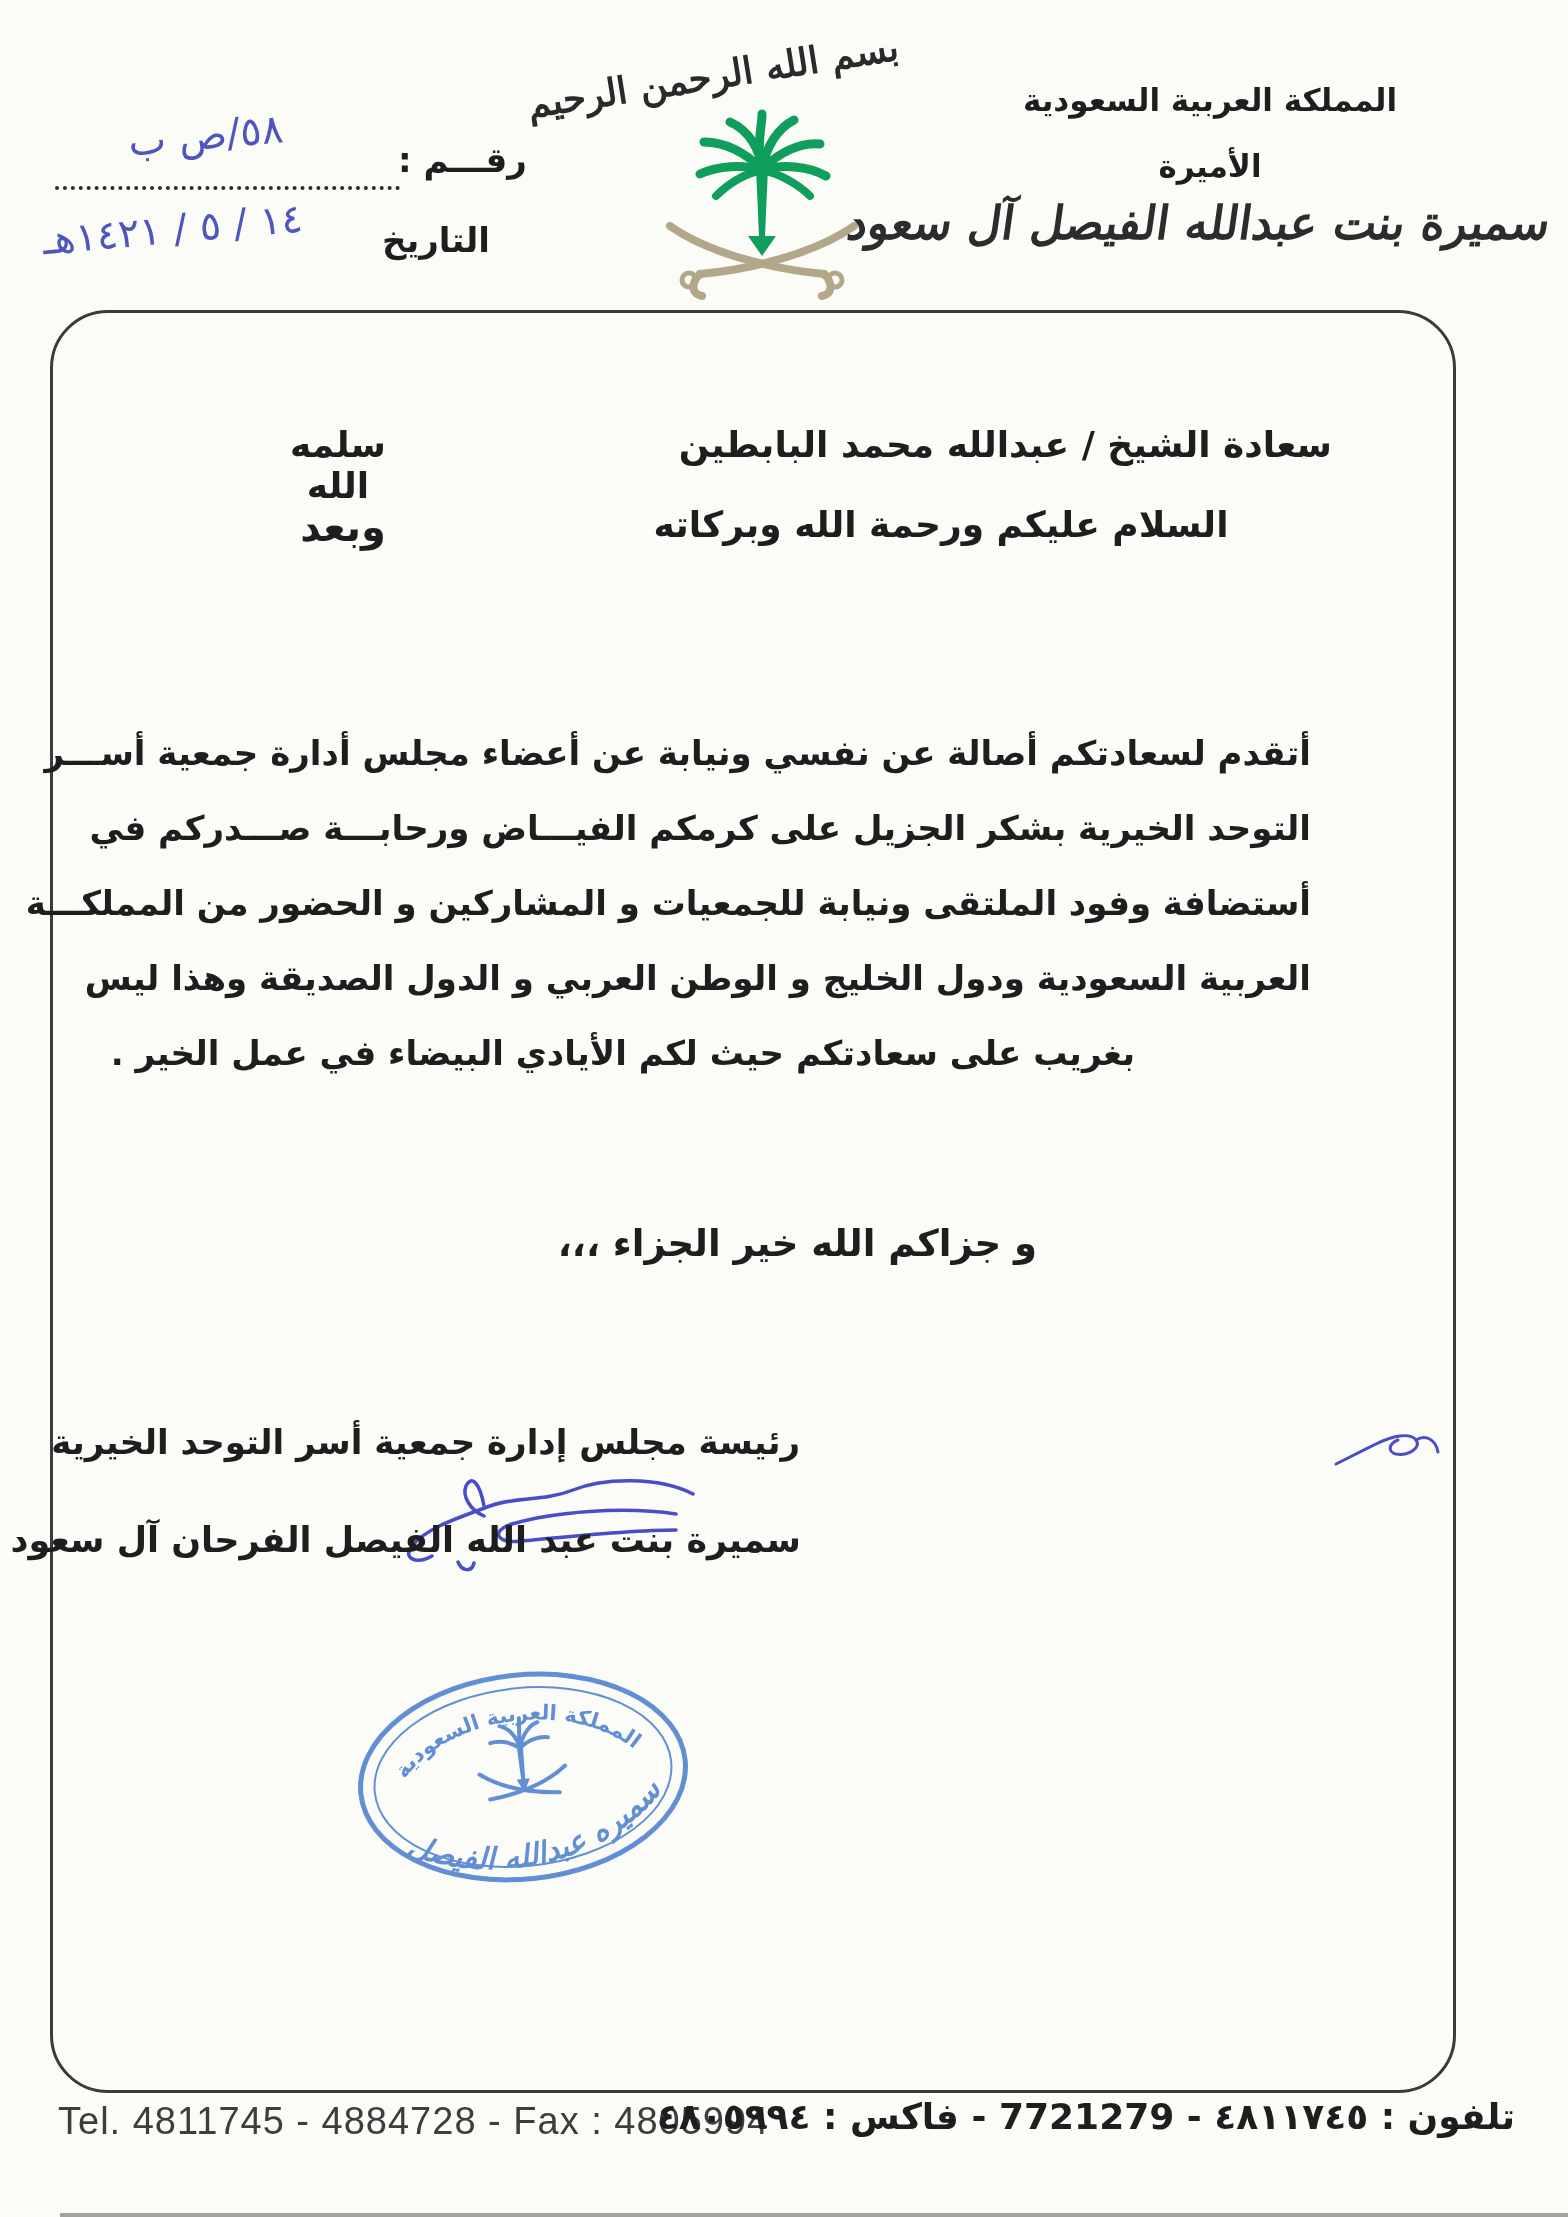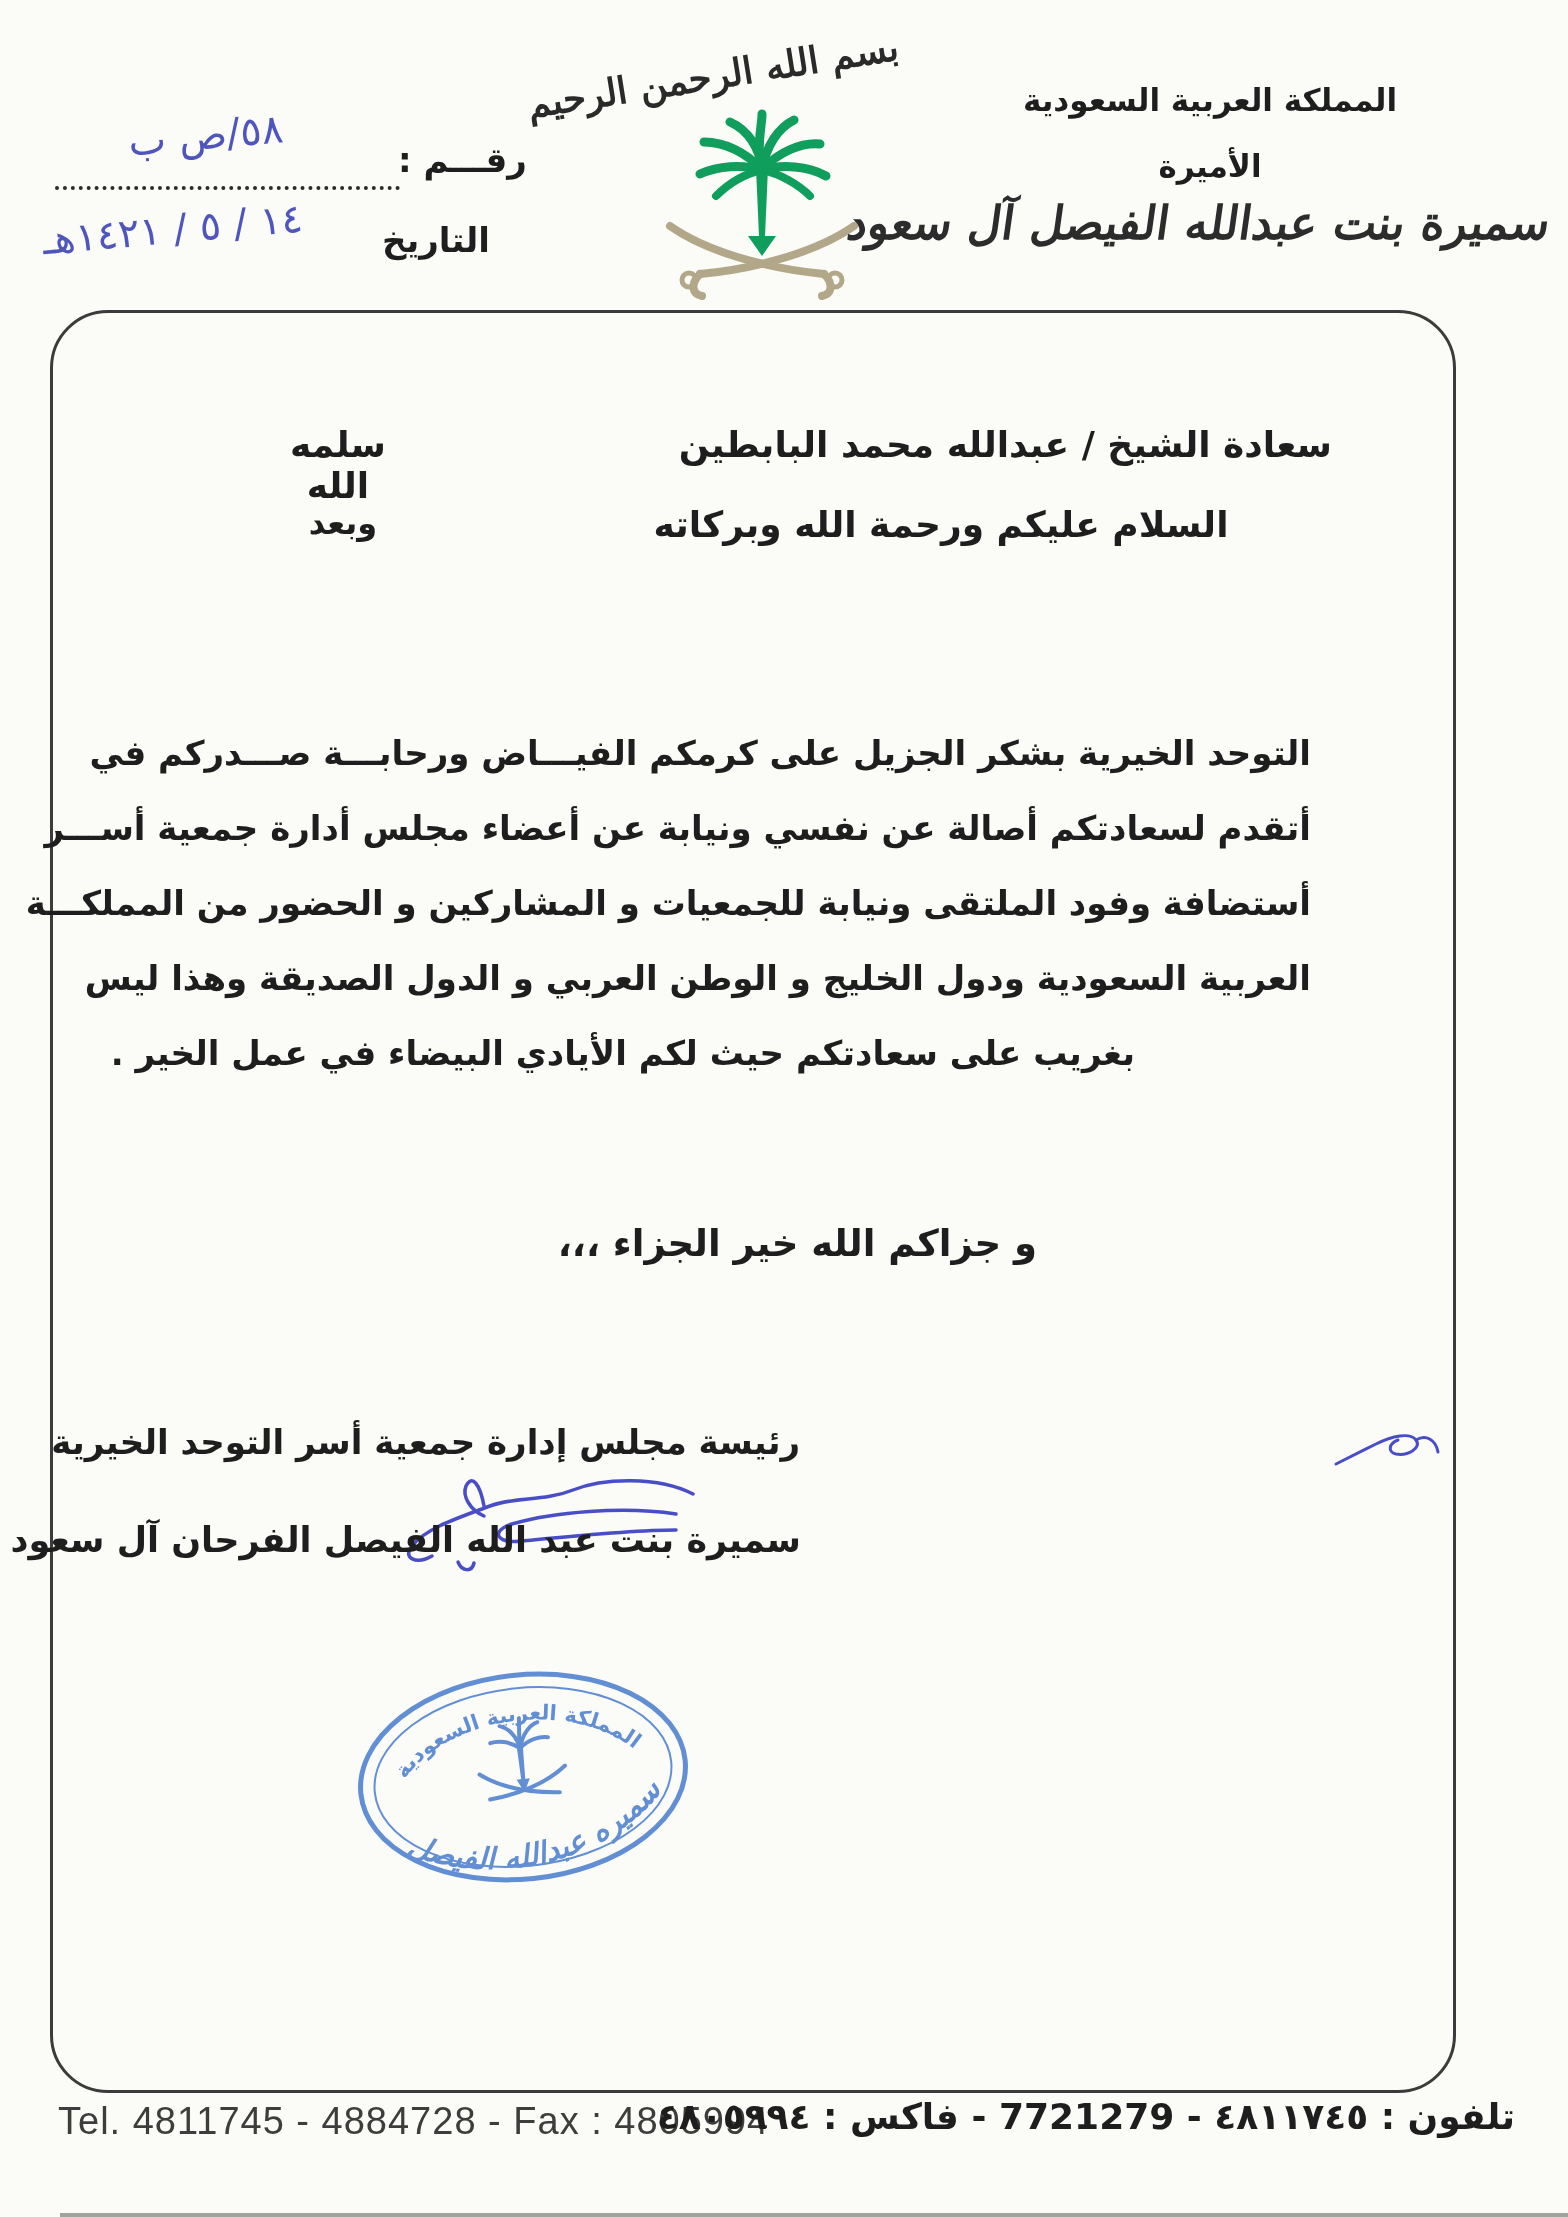--- a/index.html
+++ b/index.html
@@ -49,21 +49,21 @@
 
   
   .frame{
     left:50px;top:310px;width:1400px;height:1777px;
     border:3px solid #3b3b3b;border-radius:58px;
   }
 
   .salut-right{left:700px;top:424px;width:632px;text-align:left;font-size:36px;font-weight:700;white-space:nowrap;}
   .salut-left{left:268px;top:424px;width:140px;text-align:center;font-size:36px;font-weight:700;}
   .greet-right{left:590px;top:504px;width:702px;text-align:center;font-size:36px;font-weight:700;white-space:nowrap;}
-  .greet-left{left:288px;top:504px;width:110px;text-align:center;font-size:32px;font-weight:700;}
+  .greet-left{left:288px;top:504px;width:110px;text-align:center;font-size:40px;font-weight:700;}
 
   .body-block{left:165px;top:716px;width:1146px;font-size:34px;font-weight:700;}
   .body-line{height:75px;line-height:75px;text-align:justify;text-align-last:justify;white-space:nowrap;}
   .body-line.lastline{text-align:right;text-align-last:right;padding-right:176px;}
 
   .closing{left:585px;top:1182px;width:452px;text-align:right;font-size:37px;font-weight:700;white-space:nowrap;margin-top:40px;}
 
   .sig-title{left:248px;top:1422px;width:552px;text-align:right;font-size:34px;font-weight:700;white-space:nowrap;}
   .sig-scribble{left:388px;top:1466px;}
   .sig-name{left:205px;top:1520px;width:596px;text-align:right;font-size:35px;font-weight:700;white-space:nowrap;}
@@ -122,22 +122,22 @@
   <div class="abs ar date-value">١٤ / ٥ / ١٤٢١هـ</div>
 
   <div class="abs frame"></div>
 
   <div class="abs ar salut-right">سعادة الشيخ /  عبدالله محمد البابطين</div>
   <div class="abs ar salut-left">سلمه الله</div>
   <div class="abs ar greet-right">السلام عليكم ورحمة الله وبركاته</div>
   <div class="abs ar greet-left">وبعد</div>
 
   <div class="abs ar body-block">
+    <div class="body-line">أتقدم لسعادتكم أصالة عن نفسي ونيابة عن أعضاء مجلس أدارة جمعية أســـر</div>
     <div class="body-line">التوحد الخيرية بشكر الجزيل على كرمكم الفيـــاض ورحابـــة صـــدركم في</div>
-    <div class="body-line">أتقدم لسعادتكم أصالة عن نفسي ونيابة عن أعضاء مجلس أدارة جمعية أســـر</div>
     <div class="body-line">أستضافة وفود الملتقى ونيابة للجمعيات و المشاركين و الحضور من المملكـــة</div>
     <div class="body-line">العربية السعودية ودول الخليج و الوطن العربي و الدول الصديقة وهذا ليس</div>
     <div class="body-line lastline">بغريب على سعادتكم حيث لكم الأيادي البيضاء في عمل الخير .</div>
   </div>
 
   <div class="abs ar closing">و جزاكم الله خير الجزاء ،،،</div>
 
   <div class="abs ar sig-title">رئيسة مجلس إدارة جمعية أسر التوحد الخيرية</div>
 
   <svg class="abs sig-scribble" width="330" height="118" viewBox="0 0 330 118">

